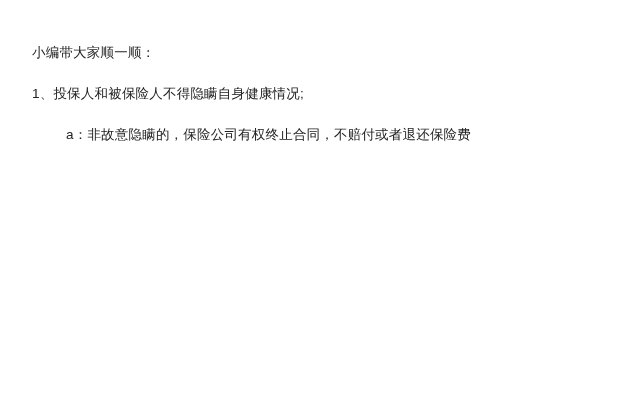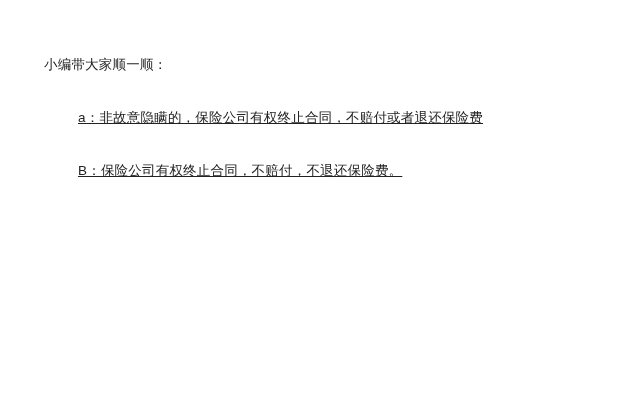--- a/index.html
+++ b/index.html
@@ -24,30 +24,29 @@
   .doc-body {
     display: block;
   }
   .para {
     color: #222222;
     font-size: 13.5px;
     line-height: 37px;
     letter-spacing: 0.2px;
     white-space: pre-wrap;
     word-break: break-all;
-    margin: 16px;
+    margin: 4px;
     padding: 0;
   }
   .para.indent {
     padding-left: 34px;
-    text-decoration: underline;
   }
 </style>
 </head>
 <body>
 
 <div class="page">
   <div class="doc-body">
     <p class="para">小编带大家顺一顺：</p>
+    <p class="para">1、投保人和被保险人不得隐瞒自身健康情况;</p>
     <p class="para indent">a：非故意隐瞒的，保险公司有权终止合同，不赔付或者退还保险费</p>
-    <p class="para indent">B：保险公司有权终止合同，不赔付，不退还保险费。</p>
   </div>
 </div>
 
 </body></html>

